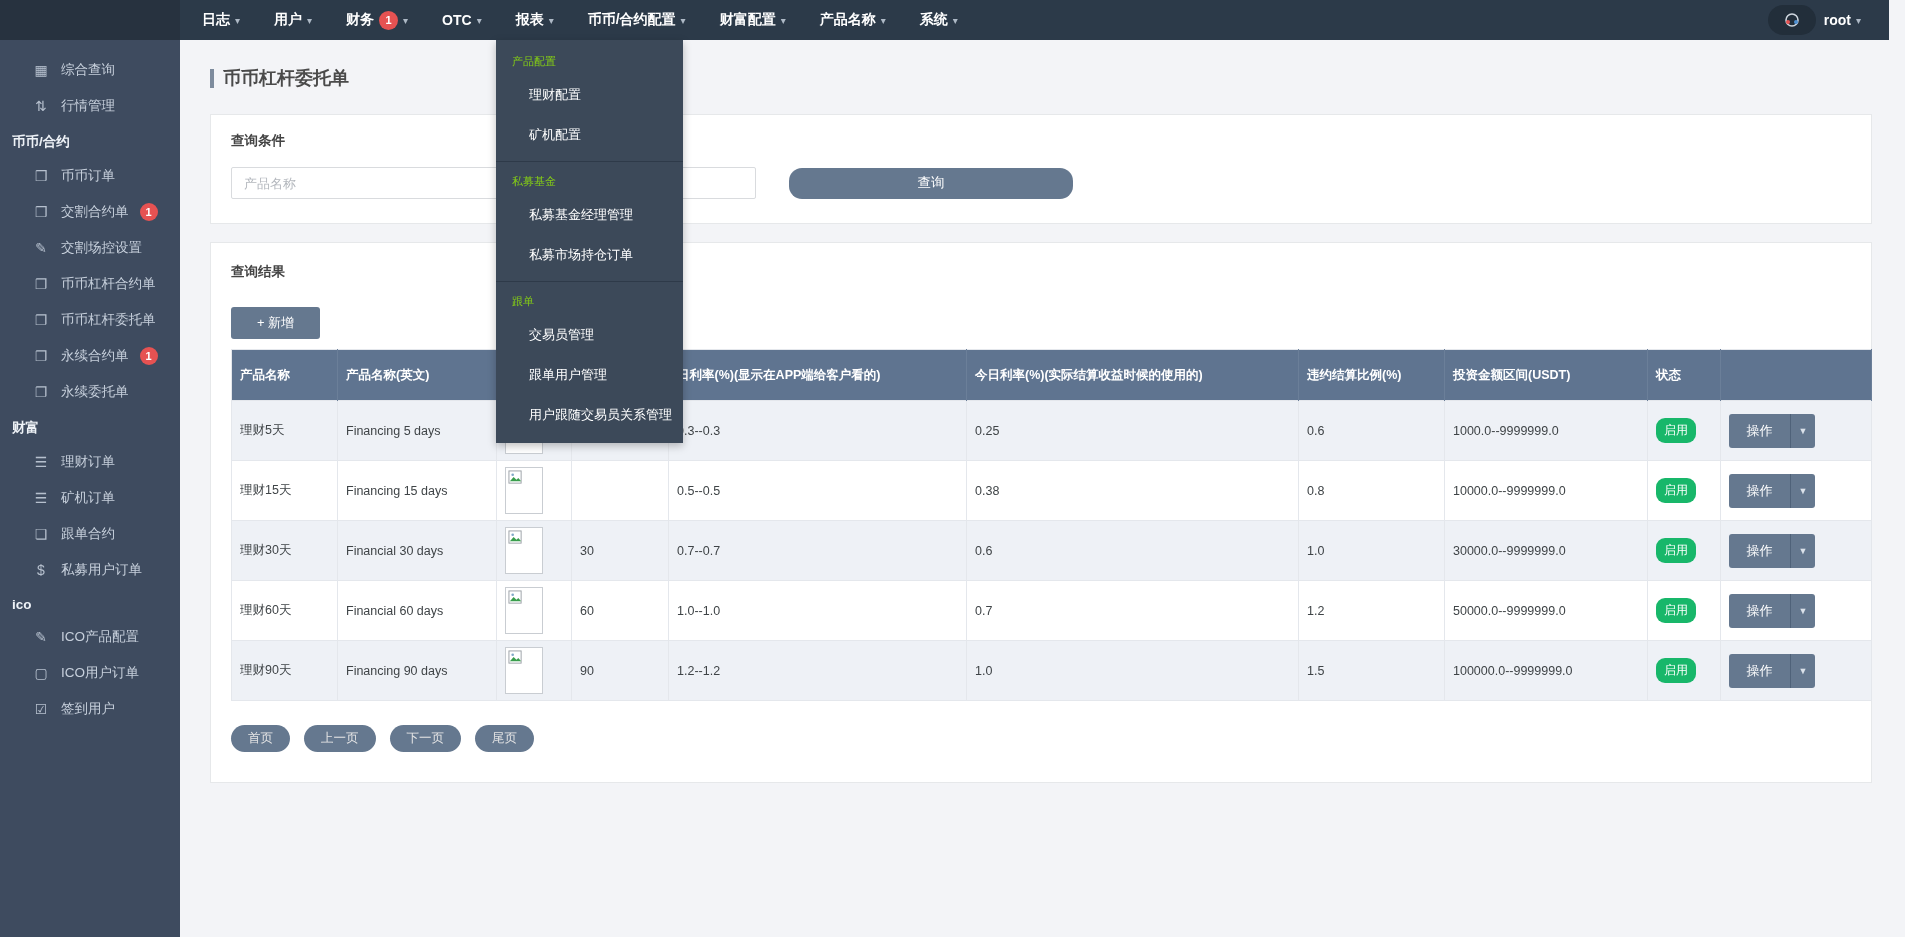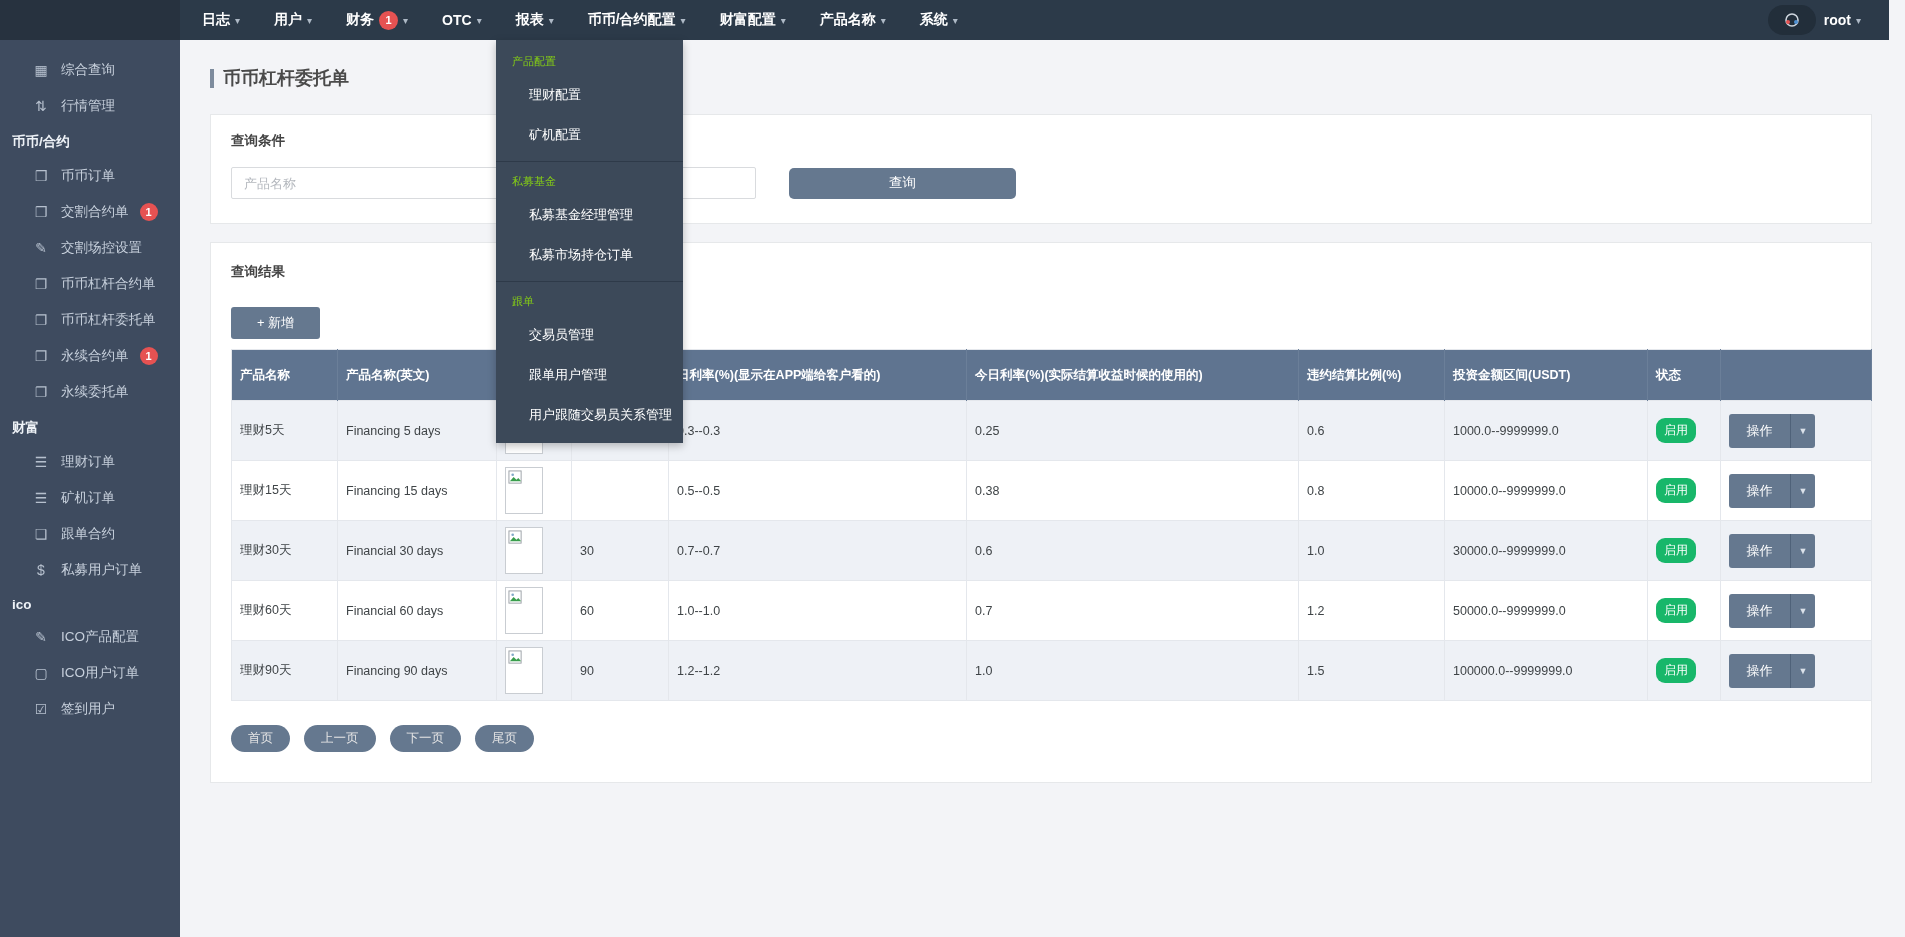--- a/index.html
+++ b/index.html
@@ -46,21 +46,21 @@
 
   .panel { background:#fff; border:1px solid #e6e8ea; margin:0 33px 0 30px; }
   .panel-search { margin-top:24px; padding:17px 20px 24px 20px; }
   .panel-title { font-size:13.5px; font-weight:bold; color:#444; }
   .search-row { display:flex; align-items:center; margin-top:17px; }
   .search-input { width:525px; height:32px; border:1px solid #d9dbde; border-radius:2px;
     padding:0 12px; font-size:13px; color:#555; outline:none; }
   .search-input::placeholder { color:#b3b7bd; }
   .btn { background:#65788f; color:#fff; border:none; cursor:pointer;
     font-family:inherit; font-size:13.5px; }
-  .search-btn { width:227px; height:31px; border-radius:5px; margin-left:33px; }
+  .search-btn { width:284px; height:31px; border-radius:13px; margin-left:33px; }
 
   .panel-results { margin-top:18px; padding:20px 20px 30px 20px; min-height:440px; }
   .add-btn { margin-top:26px; width:89px; height:32px; border-radius:3px; font-size:13px; }
 
   table.grid { border-collapse:collapse; table-layout:fixed; width:1640px; margin-top:10px;
     border:1px solid #e4e7ec; }
   table.grid th { background:#5f7490; color:#fff; font-size:12.5px; font-weight:bold;
     text-align:left; padding:9px 8px; border-right:1px solid #6b7f99; white-space:nowrap; overflow:hidden; }
   table.grid td { font-size:12.5px; color:#3f4447; padding:6px 8px; border:1px solid #e4e7ec;
     vertical-align:middle; overflow:hidden; }

